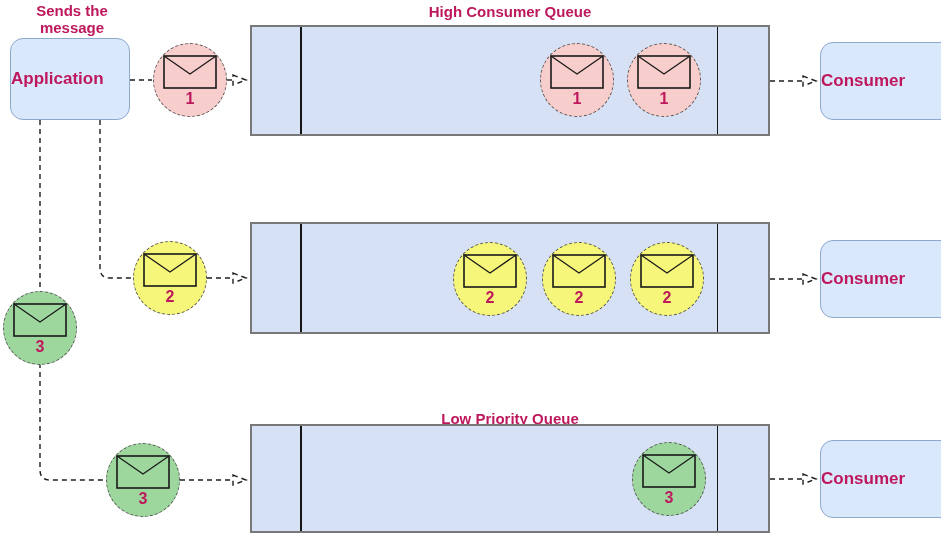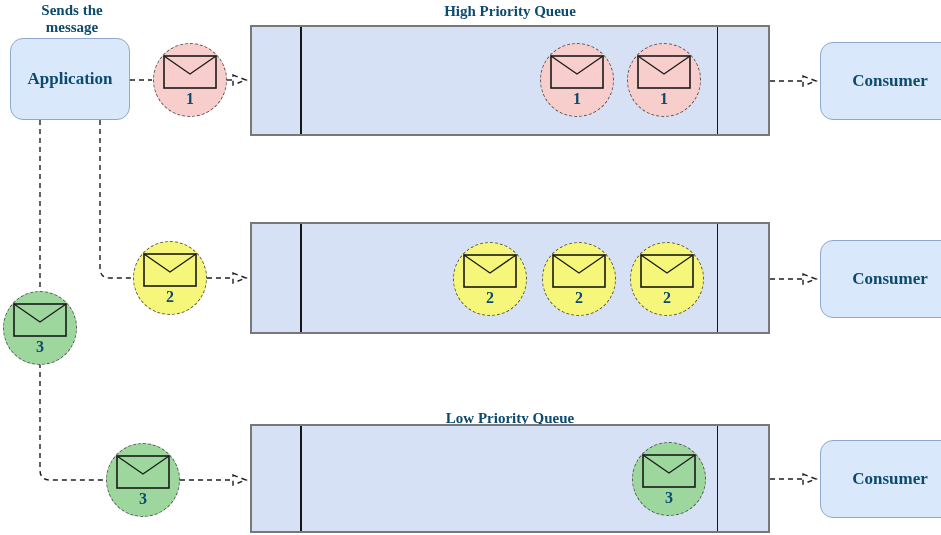--- a/index.html
+++ b/index.html
@@ -1,28 +1,28 @@
 <!DOCTYPE html>
 <html><head>
 <meta charset="utf-8">
 <style>
   html,body{margin:0;padding:0;background:#fff;}
   .canvas{
     position:relative;width:941px;height:535px;background:#ffffff;overflow:hidden;
-    font-family:Liberation Serif, serif;color:#0c4a6e;
+    font-family:Liberation Sans, sans-serif;color:#be185d;
   }
   
   .wires{position:absolute;left:0;top:0;width:941px;height:535px;z-index:1;}
   .wires path{fill:none;stroke:#1f1f1f;stroke-width:1.4;stroke-dasharray:5 4;}
 
   
   .node{
     position:absolute;z-index:3;box-sizing:border-box;
     background:#dae8fc;border:1px solid #8fa8cd;border-radius:13px;
-    display:flex;align-items:center;justify-content:center;
+    display:flex;align-items:center;justify-content:flex-start;
     font-weight:bold;font-size:17px;
   }
   .app{left:10px;top:38px;width:120px;height:82px;}
   .consumer{left:820px;width:140px;height:78px;}
   .consumer.c1{top:42px;}
   .consumer.c2{top:240px;}
   .consumer.c3{top:440px;}
 
   .note{
     position:absolute;left:14px;top:2px;width:116px;z-index:3;
@@ -95,21 +95,21 @@
     <path d="M770,81 H803" marker-end="url(#arrow)"></path>
     <path d="M770,279 H803" marker-end="url(#arrow)"></path>
     <path d="M770,479 H803" marker-end="url(#arrow)"></path>
   </svg>
 
   <div class="note">Sends the message</div>
   <div class="node app">
     <span>Application</span>
   </div>
 
-  <div class="queue-title t1">High Priority Queue</div>
+  <div class="queue-title t1">High Consumer Queue</div>
   <div class="queue-title t3">Low Priority Queue</div>
 
   <div class="queue q1">
     <div class="divider left"></div>
     <div class="divider right"></div>
   </div>
   <div class="queue q2">
     <div class="divider left"></div>
     <div class="divider right"></div>
   </div>

